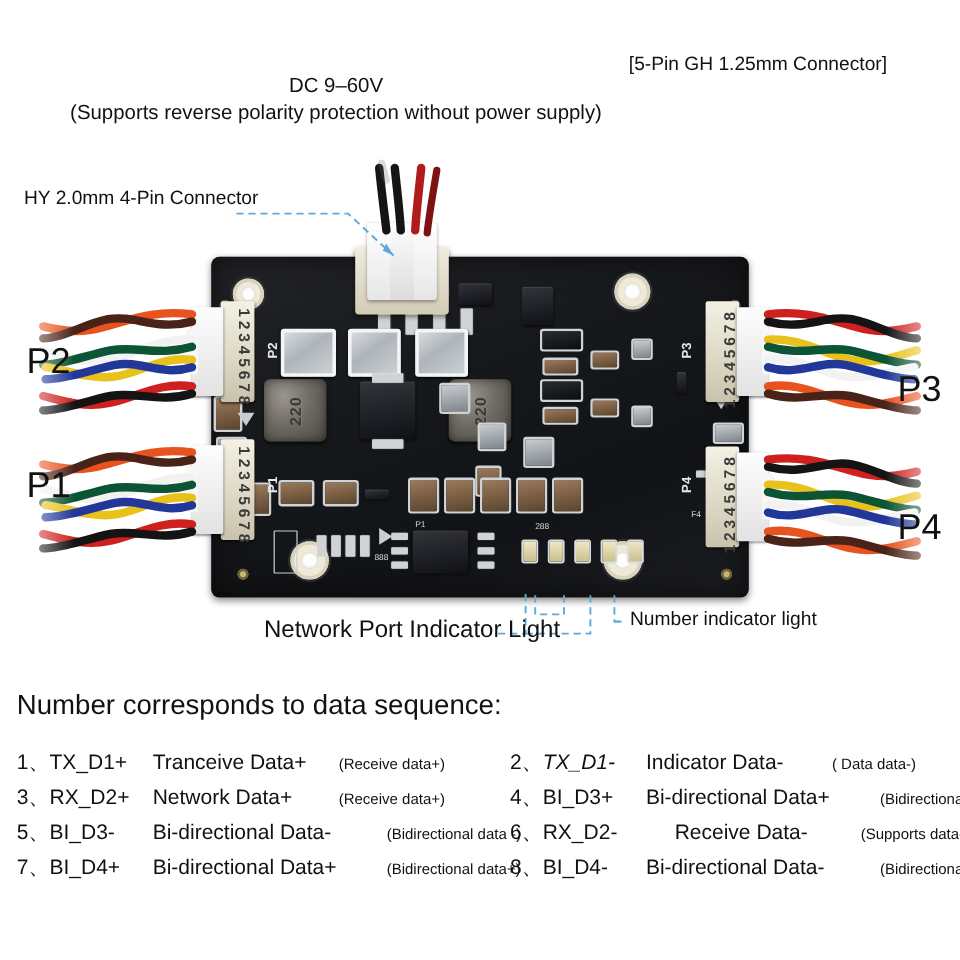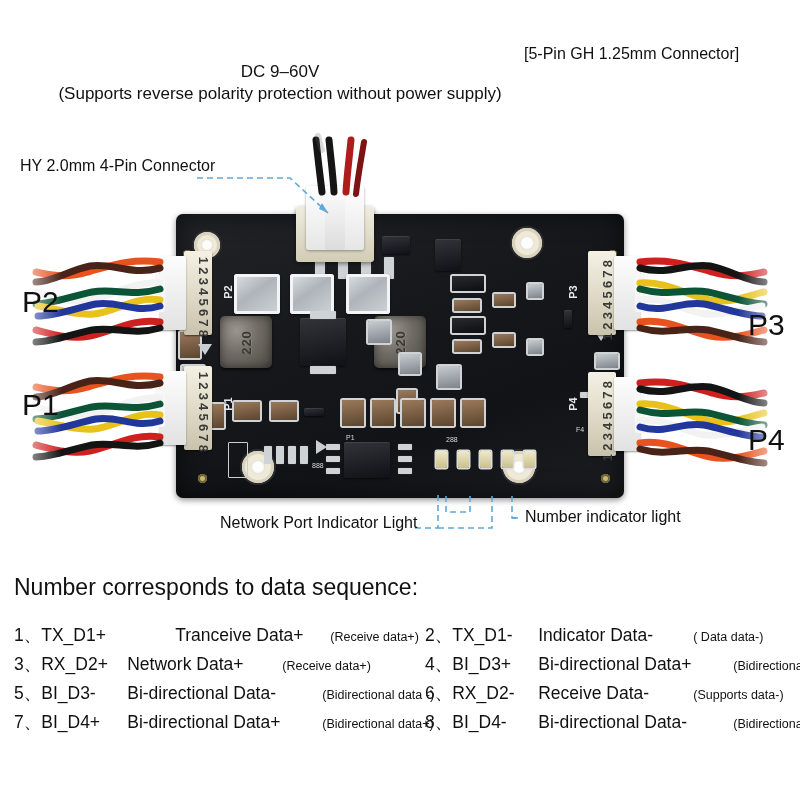--- a/index.html
+++ b/index.html
@@ -15,21 +15,21 @@
   #hy-conn{left:20px;top:157px;font-size:16px;}
 
   
   .portlabel{font-size:30px;font-weight:400;letter-spacing:0px;color:#111;}
   #p2{left:22px;top:285px;}
   #p1{left:22px;top:388px;}
   #p3{left:748px;top:308px;}
   #p4{left:748px;top:423px;}
 
   
-  #net-led-label{left:220px;top:514px;font-size:16px;}
+  #net-led-label{left:220px;top:514px;font-size:20px;}
   #pwr-led-label{left:525px;top:508px;font-size:16px;}
 
   
   .leader{stroke:#5fa8d8;stroke-width:1.6;fill:none;stroke-dasharray:6 4;}
   #leaders{left:0;top:0;width:800px;height:800px;pointer-events:none;}
 
   
   #pcb{left:176px;top:214px;width:448px;height:284px;
        background:linear-gradient(160deg,#232428 0%,#17181b 38%,#121316 70%,#1c1d21 100%);
        border-radius:7px;
@@ -333,36 +333,36 @@
 <div class="abs portlabel" id="p1">P1</div>
 <div class="abs portlabel" id="p3">P3</div>
 <div class="abs portlabel" id="p4">P4</div>
 
 <div class="abs nowrap" id="net-led-label">Network Port Indicator Light</div>
 <div class="abs nowrap" id="pwr-led-label">Number indicator light</div>
 
 <div class="abs nowrap" id="list-title">Number corresponds to data sequence:</div>
 
 <div class="abs lrow col-l" style="top:623px;">
-  <span class="num">1、</span><span class="code" style="width:86px;">TX_D1+</span><span class="desc" style="width:155px;margin-left:48px;">Tranceive Data+</span><span class="paren">(Receive data+)</span>
+  <span class="num">1、</span><span class="code" style="width:86px;">TX_D1+</span><span class="desc" style="width:155px;">Tranceive Data+</span><span class="paren">(Receive data+)</span>
 </div>
 <div class="abs lrow col-l" style="top:652px;">
   <span class="num">3、</span><span class="code" style="width:86px;">RX_D2+</span><span class="desc" style="width:155px;">Network Data+</span><span class="paren">(Receive data+)</span>
 </div>
 <div class="abs lrow col-l" style="top:681px;">
   <span class="num">5、</span><span class="code" style="width:86px;">BI_D3-</span><span class="desc" style="width:195px;">Bi-directional Data-</span><span class="paren">(Bidirectional data -)</span>
 </div>
 <div class="abs lrow col-l" style="top:710px;">
   <span class="num">7、</span><span class="code" style="width:86px;">BI_D4+</span><span class="desc" style="width:195px;">Bi-directional Data+</span><span class="paren">(Bidirectional data+)</span>
 </div>
 
 <div class="abs lrow col-r" style="top:623px;">
-  <span class="num">2、</span><span class="code" style="width:86px;">TX_D1-</span><span class="desc" style="width:155px;">Indicator Data-</span><span class="paren">( Data data-)</span>
+  <span class="num">2、</span><span class="code" style="width:86px;font-style:italic;">TX_D1-</span><span class="desc" style="width:155px;">Indicator Data-</span><span class="paren">( Data data-)</span>
 </div>
 <div class="abs lrow col-r" style="top:652px;">
   <span class="num">4、</span><span class="code" style="width:86px;">BI_D3+</span><span class="desc" style="width:195px;">Bi-directional Data+</span><span class="paren">(Bidirectional data+)</span>
 </div>
 <div class="abs lrow col-r" style="top:681px;">
-  <span class="num">6、</span><span class="code" style="width:86px;">RX_D2-</span><span class="desc" style="width:155px;">Receive Data-</span><span class="paren">(Supports data-)</span>
+  <span class="num">6、</span><span class="code" style="width:86px;">RX_D2-</span><span class="desc" style="width:155px;margin-left:24px;">Receive Data-</span><span class="paren">(Supports data-)</span>
 </div>
 <div class="abs lrow col-r" style="top:710px;">
   <span class="num">8、</span><span class="code" style="width:86px;">BI_D4-</span><span class="desc" style="width:195px;">Bi-directional Data-</span><span class="paren">(Bidirectional data -)</span>
 </div>
 
 </body></html>

